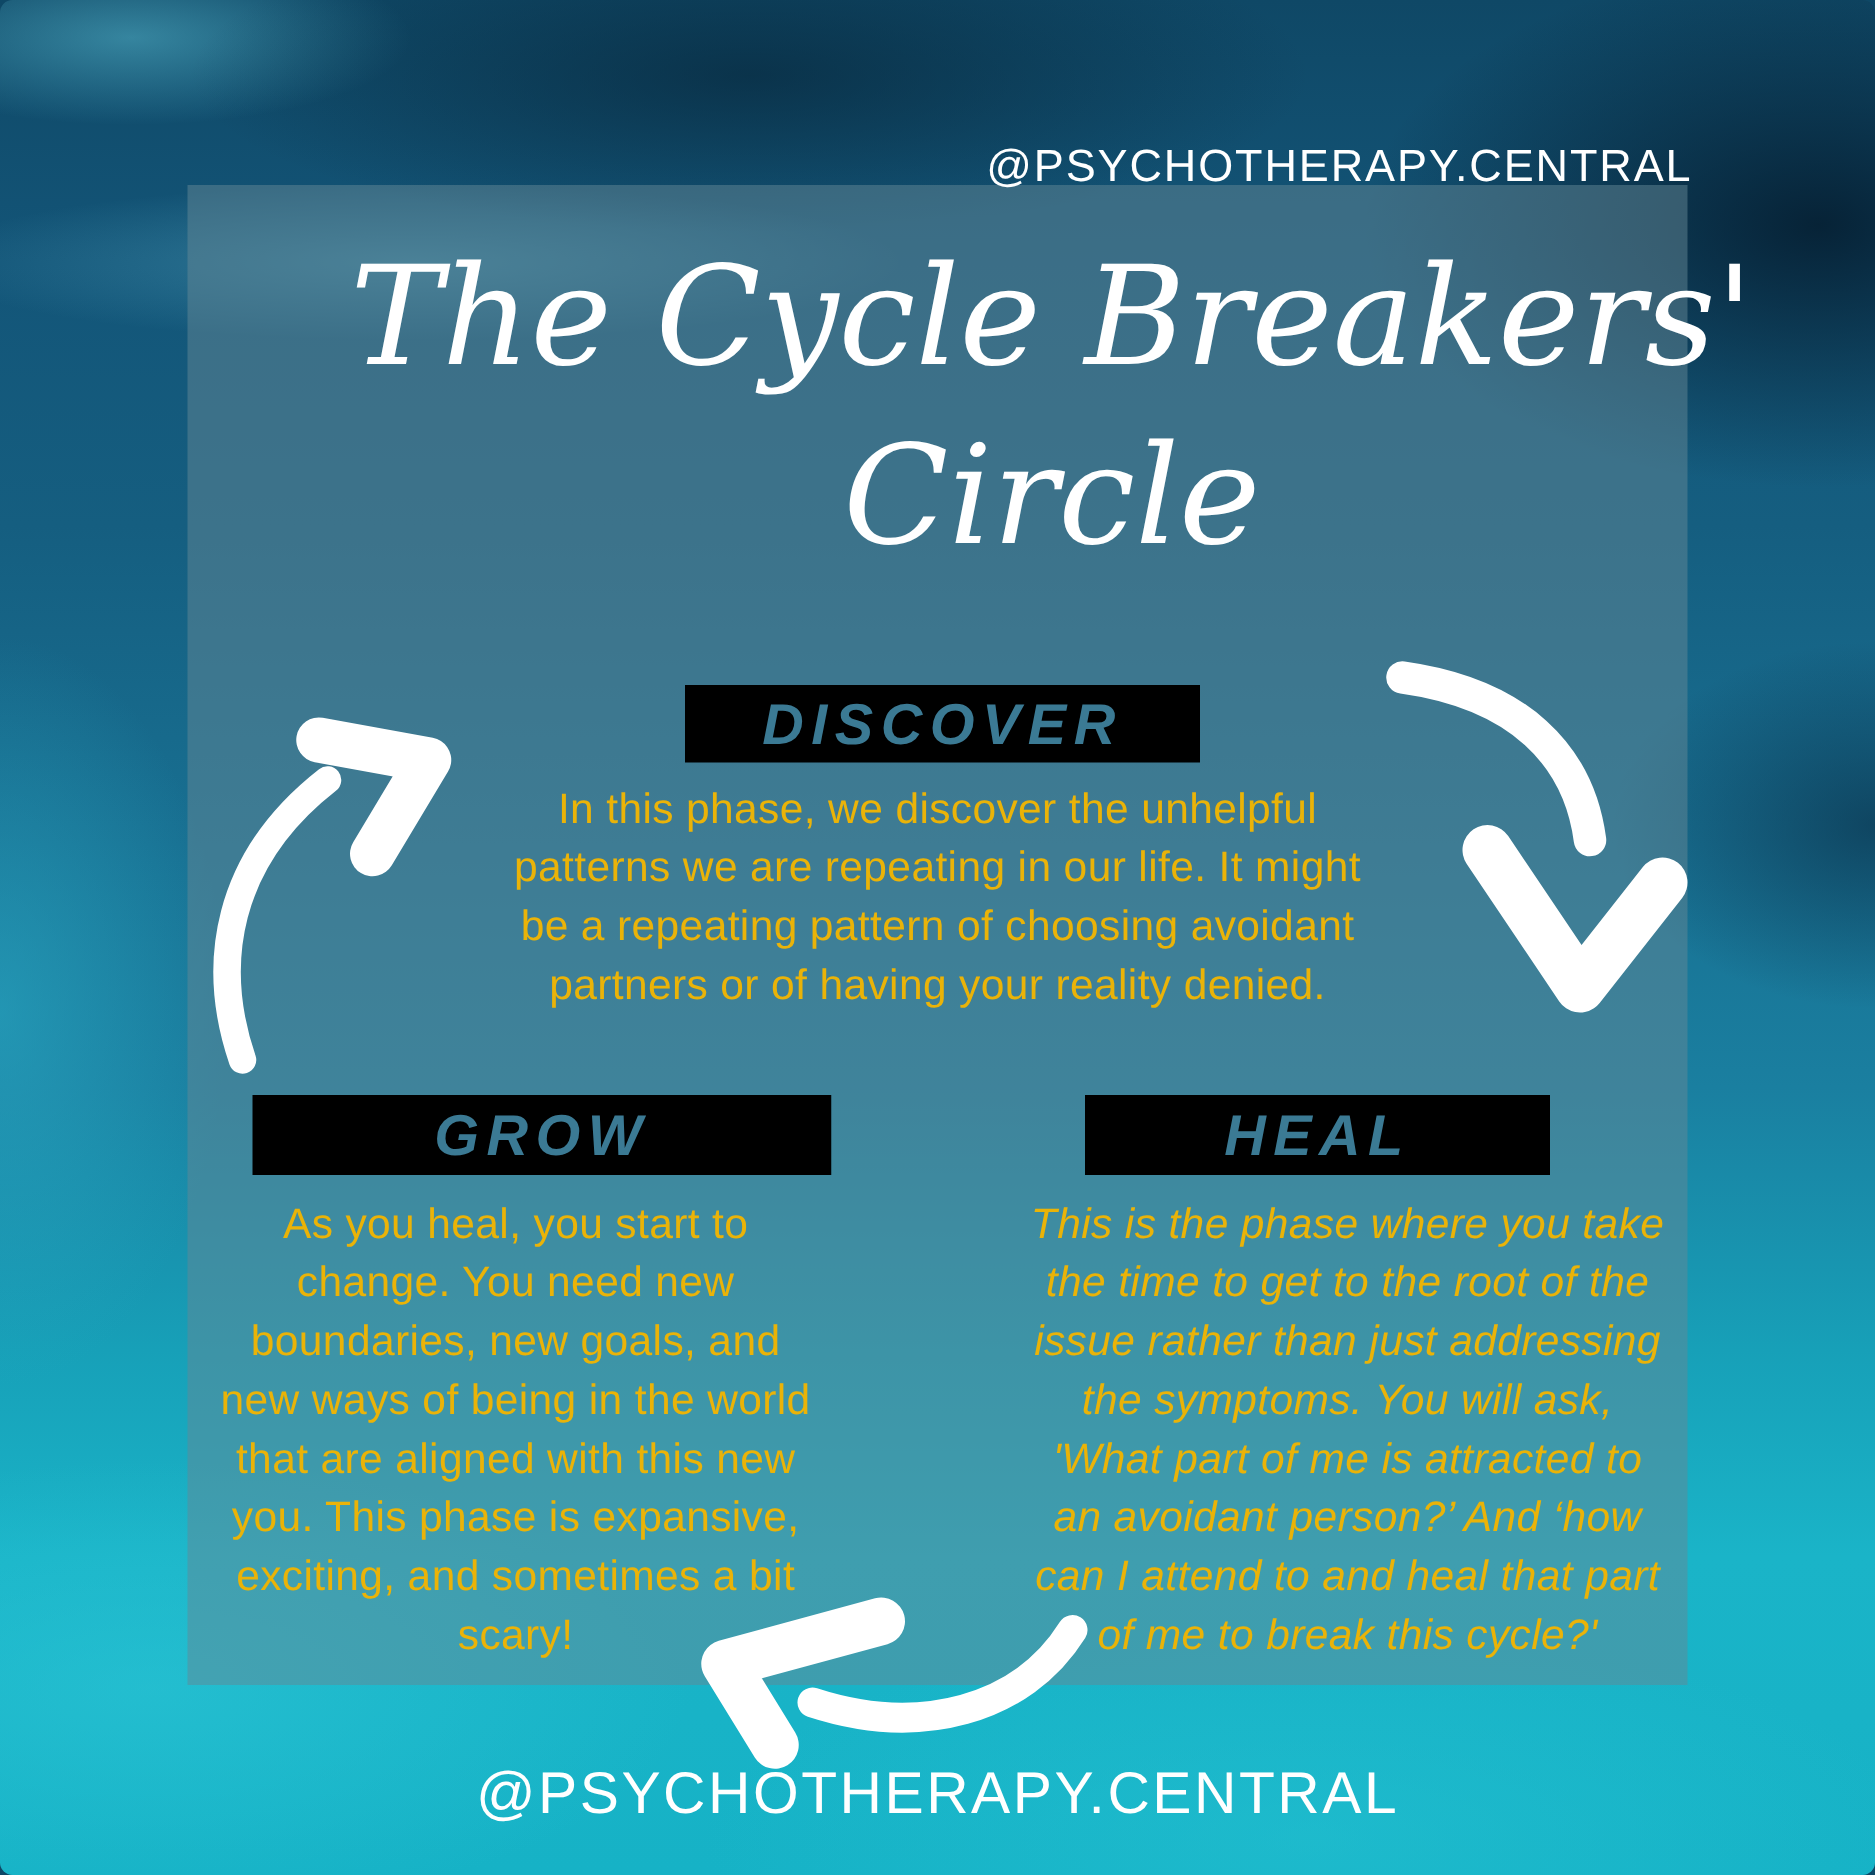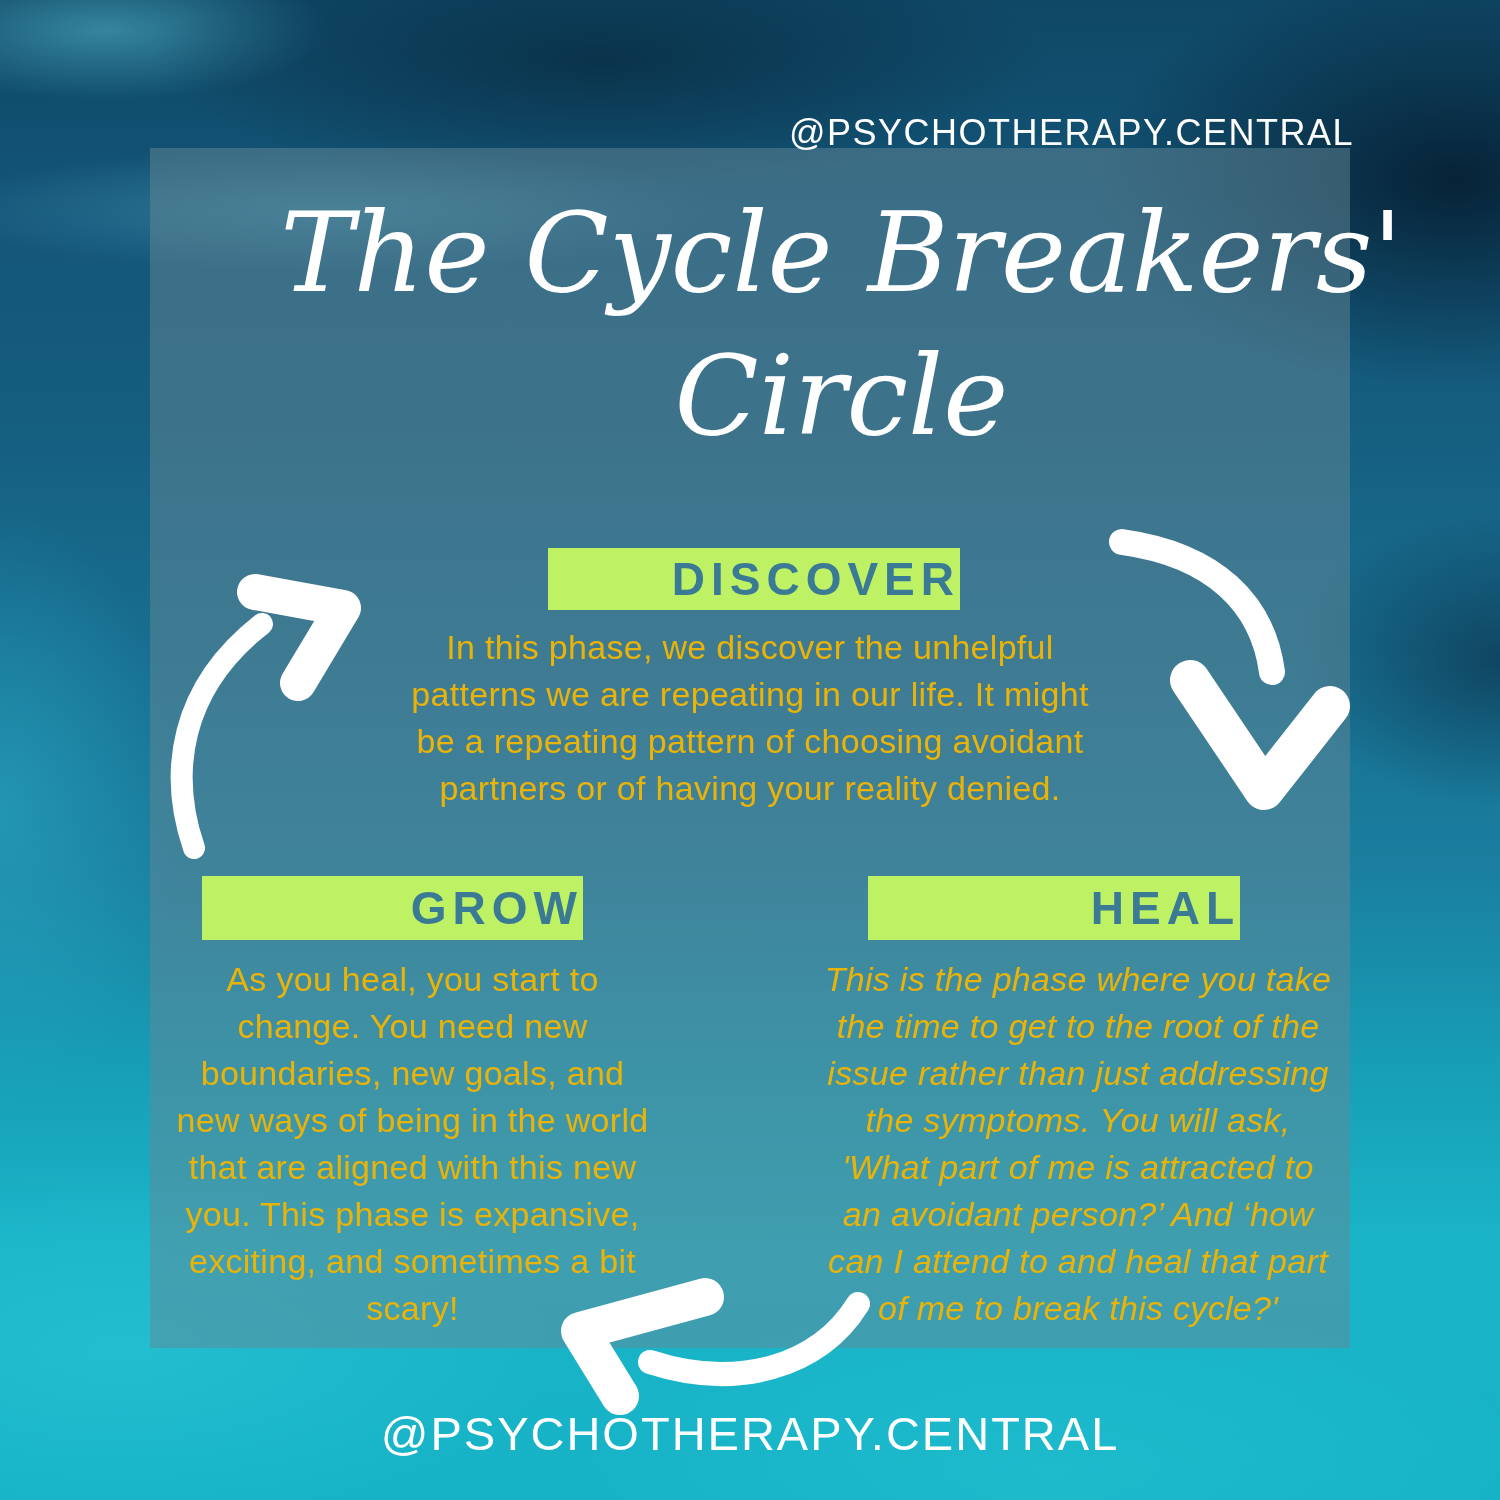--- a/index.html
+++ b/index.html
@@ -1,19 +1,20 @@
 <!DOCTYPE html>
 <html><head>
 <meta charset="utf-8">
 <style>
   html,body { margin:0; padding:0; background:#0c3síntesis; }
   body { margin:0; background:#0e4866; }
   .canvas {
     position:relative; width:1500px; height:1500px; overflow:hidden;
     font-family:"Liberation Sans", sans-serif;
+    border-radius:10px;
   }
   
   .bg {
     position:absolute; inset:0;
     background:
       radial-gradient(ellipse 520px 300px at 97% 12%, rgba(5,28,46,0.88), transparent 70%),
       radial-gradient(ellipse 640px 180px at 40% 4%, rgba(7,38,58,0.65), transparent 70%),
       radial-gradient(ellipse 320px 100px at 7% 2%, rgba(100,205,225,0.45), transparent 70%),
       radial-gradient(ellipse 560px 90px at 22% 14%, rgba(120,210,230,0.30), transparent 70%),
       radial-gradient(ellipse 300px 210px at 100% 44%, rgba(9,42,66,0.60), transparent 70%),
@@ -32,33 +33,33 @@
     position:absolute; color:#ffffff; letter-spacing:1.5px; font-weight:400;
   }
   .handle-top { top:112px; right:146px; font-size:36px; text-align:right; }
   .handle-bottom { top:1406px; left:0; width:1500px; font-size:47px; text-align:center; letter-spacing:2px; }
   .title {
     position:absolute; left:150px; top:182px; width:1383px; margin:0;
     font-family:"DejaVu Serif","Liberation Serif",serif; font-style:italic; font-weight:normal;
     font-size:110px; line-height:1.3; color:#ffffff; text-align:center;
   }
   .label-box {
-    position:absolute; height:64px; background:#bef264;
-    display:flex; align-items:center; justify-content:flex-end;
+    position:absolute; height:64px; background:#000000;
+    display:flex; align-items:center; justify-content:center;font-style:italic;
   }
   .label-box span {
     color:#3b7a94; font-size:46px; font-weight:600; letter-spacing:6px;
   }
   .body {
     position:absolute; color:#eab308; font-size:34px; line-height:47px;
     text-align:center; letter-spacing:0.3px;
   }
   .discover-box { left:548px; top:548px; width:412px; height:62px; }
   .discover-body { left:352px; top:624px; width:796px; }
-  .grow-box { left:202px; top:876px; width:381px; }
+  .grow-box { left:202px; top:876px; width:463px; }
   .grow-body { left:140px; top:956px; width:545px; }
   .heal-box { left:868px; top:876px; width:372px; }
   .heal-body { left:772px; top:956px; width:612px;font-style:italic; }
   .arrows { position:absolute; inset:0; }
 </style>
 </head>
 <body>
 
 <div class="canvas">
   <div class="bg"></div>

